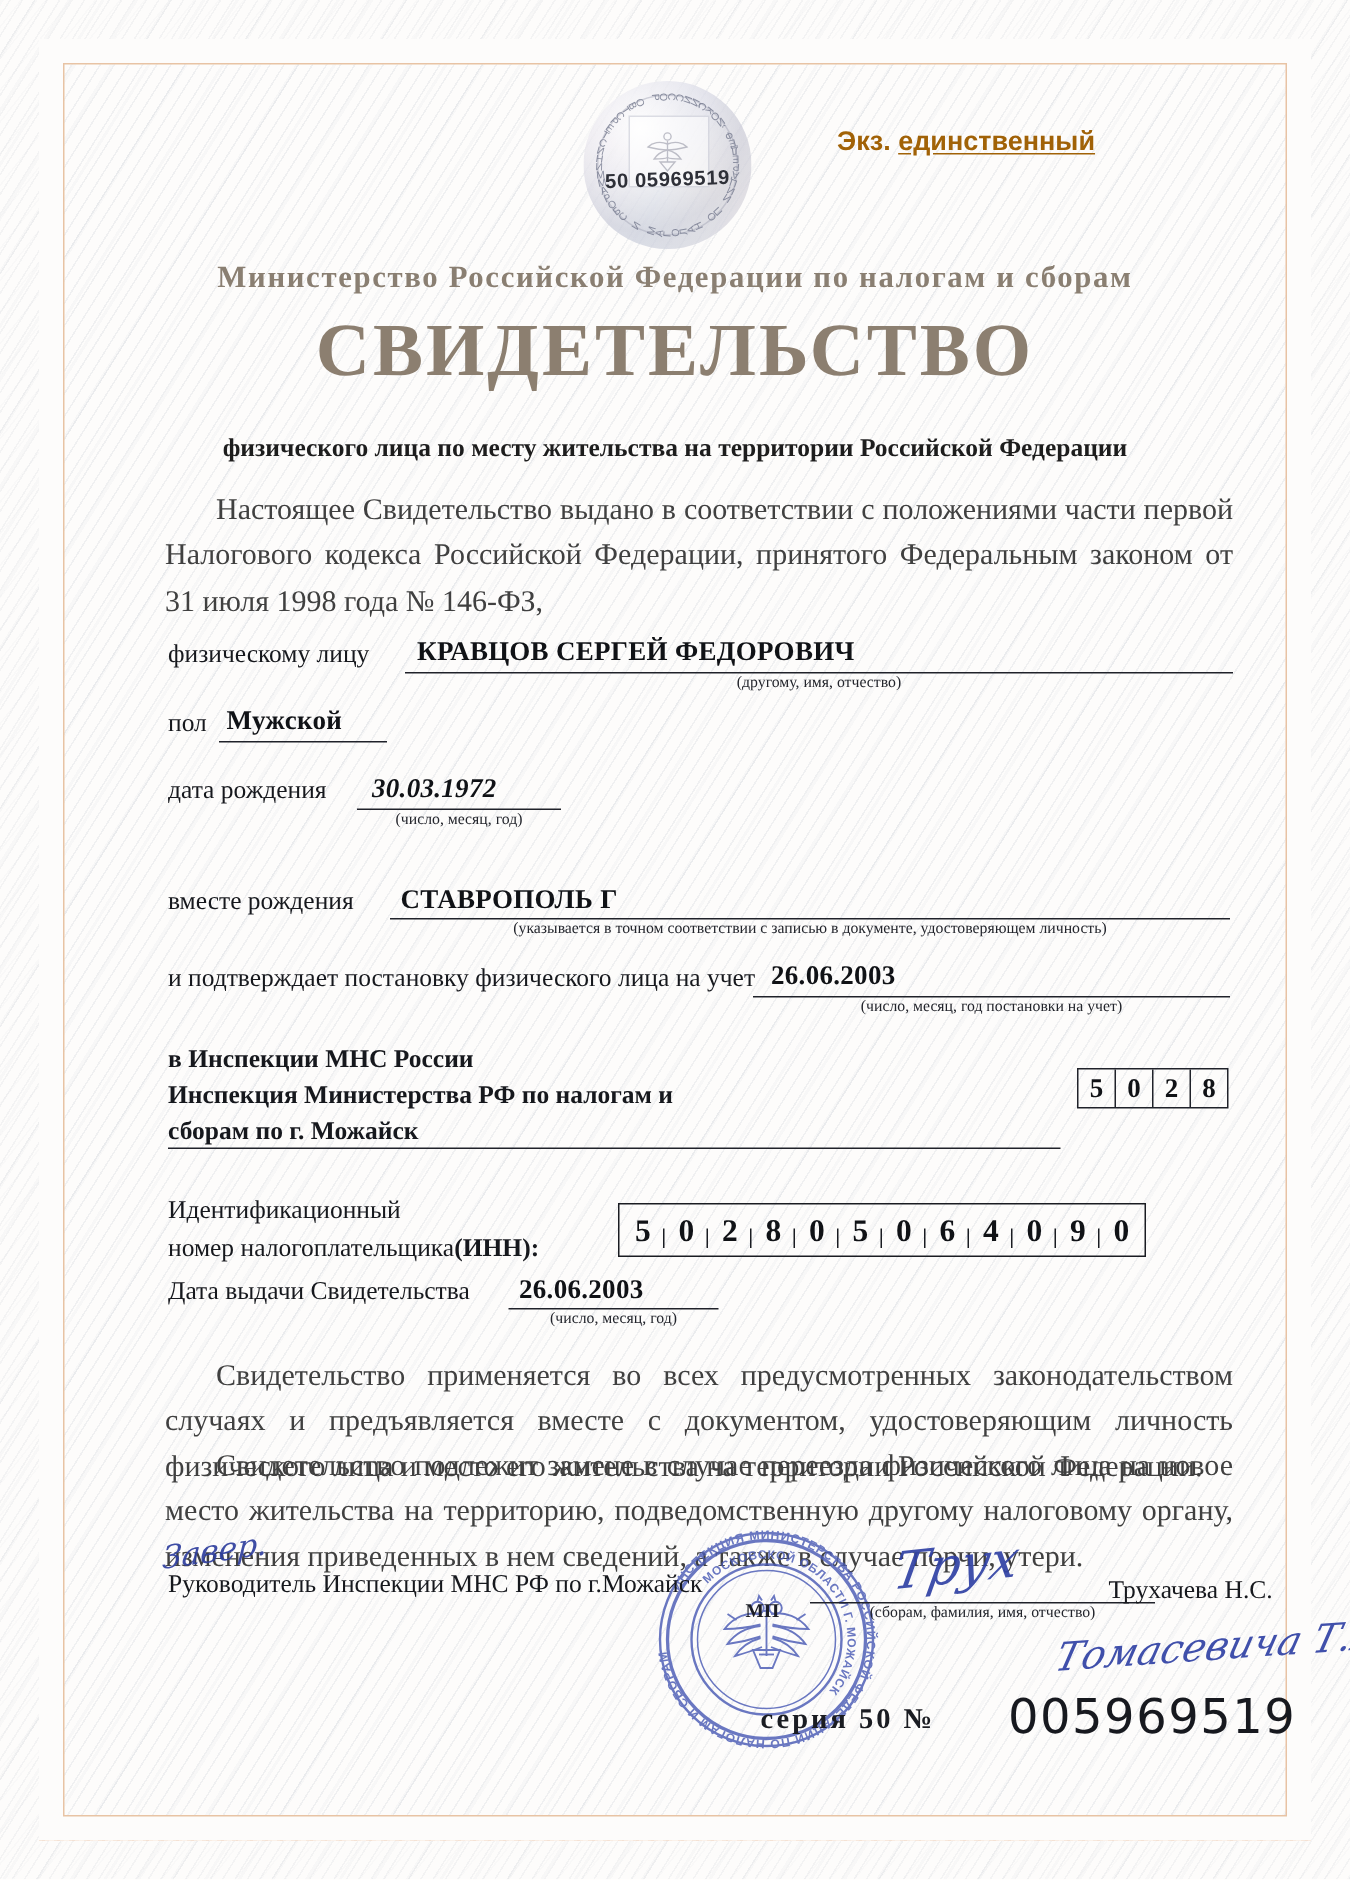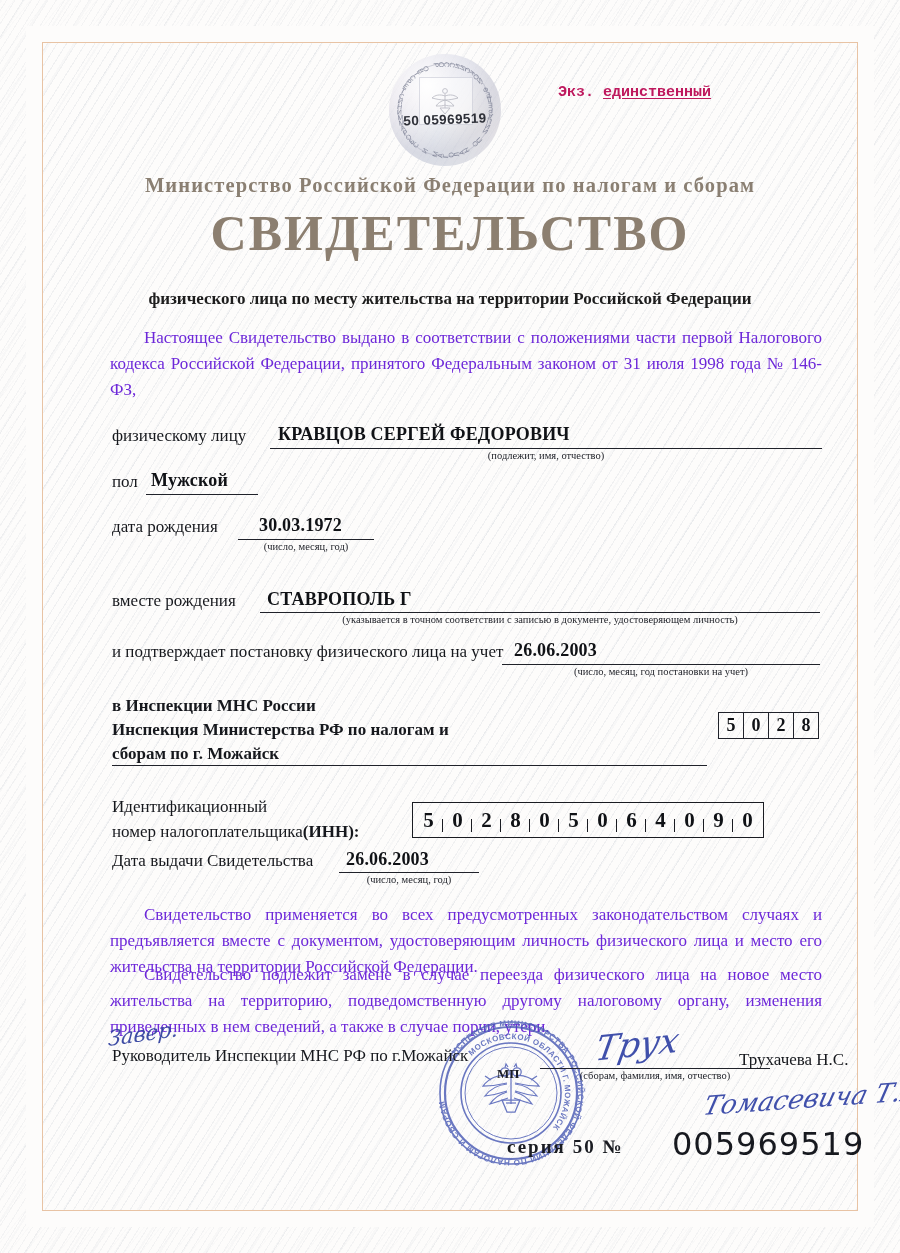--- a/index.html
+++ b/index.html
@@ -189,24 +189,24 @@
     font-size: 13.5px;
     color: #2e3038;
     letter-spacing: 0.4px;
     transform: rotate(-2deg);
   }
 
   
   .exemplar {
     left: 558px;
     top: 84px;
-    font-family: Liberation Mono, monospace;
-    font-weight: bold;
-    font-size: 15px;
-    color: #be185d;
+    font-family: Liberation Sans, sans-serif;
+    font-weight: bold;
+    font-size: 18px;
+    color: #a16207;
   }
   .exemplar u { text-decoration: underline; text-underline-offset: 2px; }
 
   
   .ministry {
     left: 0; right: 0;
     top: 174px;
     text-align: center;
     font-family: "Liberation Serif", serif;
     font-size: 20.5px;
@@ -240,22 +240,22 @@
     text-align: center;
     font-family: "Liberation Serif", serif;
     font-size: 17px;
     font-weight: bold;
     color: #1d1d1d;
   }
 
   
   .para {
     font-family: "Liberation Serif", serif;
-    font-size: 17px;
-    color: #6d28d9;
+    font-size: 20px;
+    color: #404040;
     text-align: justify;
     line-height: 1.52;
   }
   .para.indent { text-indent: 34px; }
   .intro {
     left: 110px;
     top: 325px;
     width: 712px;
   }
   .closing1 {
@@ -307,21 +307,21 @@
 
   
   .row-sex { left: 112px; top: 470px; }
   .row-sex .field-label { position: absolute; left: 0; top: 2px; }
   .row-sex .field-value { position: absolute; left: 39px; top: 0; }
   .row-sex .rule { position: absolute; left: 34px; top: 24px; width: 112px; }
 
   
   .row-dob { left: 112px; top: 515px; }
   .row-dob .field-label { position: absolute; left: 0; top: 2px; }
-  .row-dob .field-value { position: absolute; left: 147px; top: 0; }
+  .row-dob .field-value { position: absolute; left: 136px; top: 0; font-style: italic; }
   .row-dob .rule { position: absolute; left: 126px; top: 24px; width: 136px; }
   .row-dob .caption { position: absolute; left: 126px; top: 26px; width: 136px; text-align: center; }
 
   
   .row-pob { left: 112px; top: 589px; }
   .row-pob .field-label { position: absolute; left: 0; top: 2px; }
   .row-pob .field-value { position: absolute; left: 155px; top: 0; }
   .row-pob .rule { position: absolute; left: 148px; top: 23px; width: 560px; }
   .row-pob .caption { position: absolute; left: 148px; top: 25px; width: 560px; text-align: center; }
 
@@ -608,21 +608,21 @@
     <div class="abs main-title">СВИДЕТЕЛЬСТВО</div>
     <div class="abs sub2">физического лица по месту жительства на территории Российской Федерации</div>
 
     <div class="abs para indent intro">Настоящее Свидетельство выдано в соответствии с положениями части первой Налогового кодекса Российской Федерации, принятого Федеральным законом от 31 июля 1998 года № 146-ФЗ,</div>
 
     <div class="abs row-person">
       <span class="field-label">физическому лицу</span>
       <div class="underline-box">
         <span class="field-value">КРАВЦОВ СЕРГЕЙ ФЕДОРОВИЧ</span>
         <div class="rule"></div>
-        <div class="caption">(подлежит, имя, отчество)</div>
+        <div class="caption">(другому, имя, отчество)</div>
       </div>
     </div>
 
     <div class="abs row-sex">
       <span class="field-label">пол</span>
       <span class="field-value">Мужской</span>
       <div class="rule"></div>
     </div>
 
     <div class="abs row-dob">

